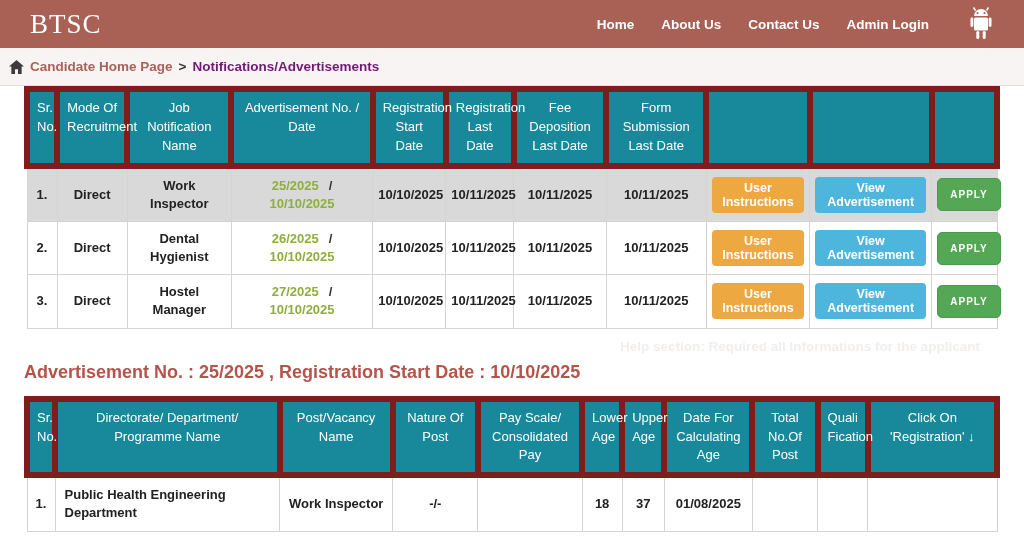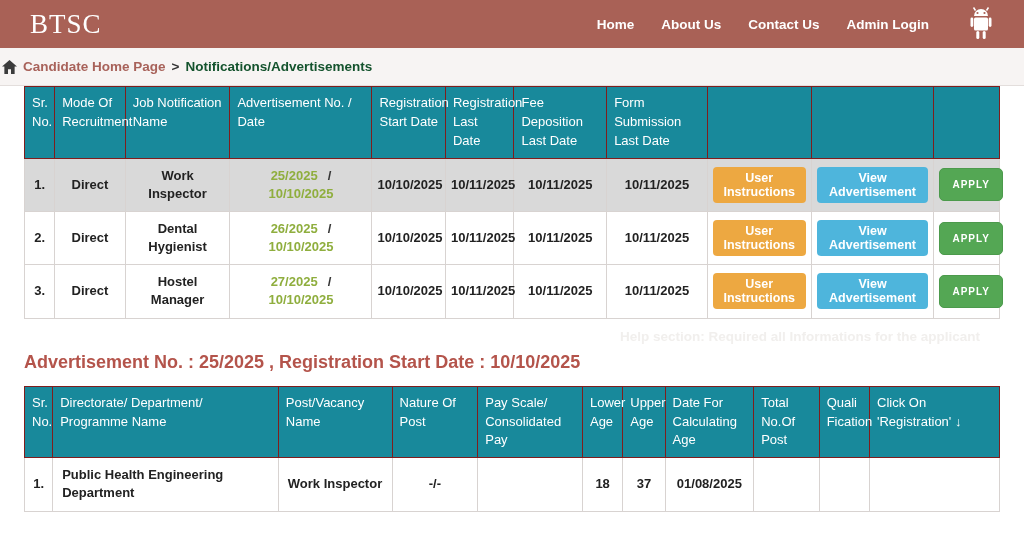--- a/index.html
+++ b/index.html
@@ -32,46 +32,46 @@
     font-weight: bold;
   }
   .android { width: 30px; height: 34px; margin-left: 10px; }
   
   .breadcrumb {
     height: 38px;
     background: #f7f4f3;
     border-bottom: 1px solid #e3dedc;
     display: flex;
     align-items: center;
-    padding: 0 2px;
+    padding: 0 9px;
     font-size: 13.5px;
   }
   .crumb-home-icon { width: 15px; height: 14px; margin-right: 6px; }
   .crumb-link { color: #a8625a; text-decoration: none; font-weight: bold; }
   .crumb-sep { margin: 0 6px; color: #333; font-weight: bold; }
-  .crumb-current { color: #14532d; font-weight: bold; }
+  .crumb-current { color: #701a75; font-weight: bold; }
   
   .content { padding: 0 24px; }
   .page-title {
     text-align: center;
     color: #b4544b;
     font-size: 19.5px;
     font-weight: 500;
     margin: 26px 0 24px 0;
   }
   table { width: 100%; border-collapse: collapse; table-layout: fixed; }
   th {
     background: #18899b;
     color: #ffffff;
     font-weight: normal;
     font-size: 13px;
-    text-align: left;
+    text-align: center;
     vertical-align: top;
     padding: 7px 7px;
-    border: 1px solid #7f1d1d;
+    border: 6px solid #7f1d1d;
     line-height: 1.45;
   }
   td {
     border: 1px solid #d8d3d1;
     font-size: 13px;
     padding: 8px 5px;
     text-align: center;
     vertical-align: middle;
     font-weight: bold;
     color: #222;

